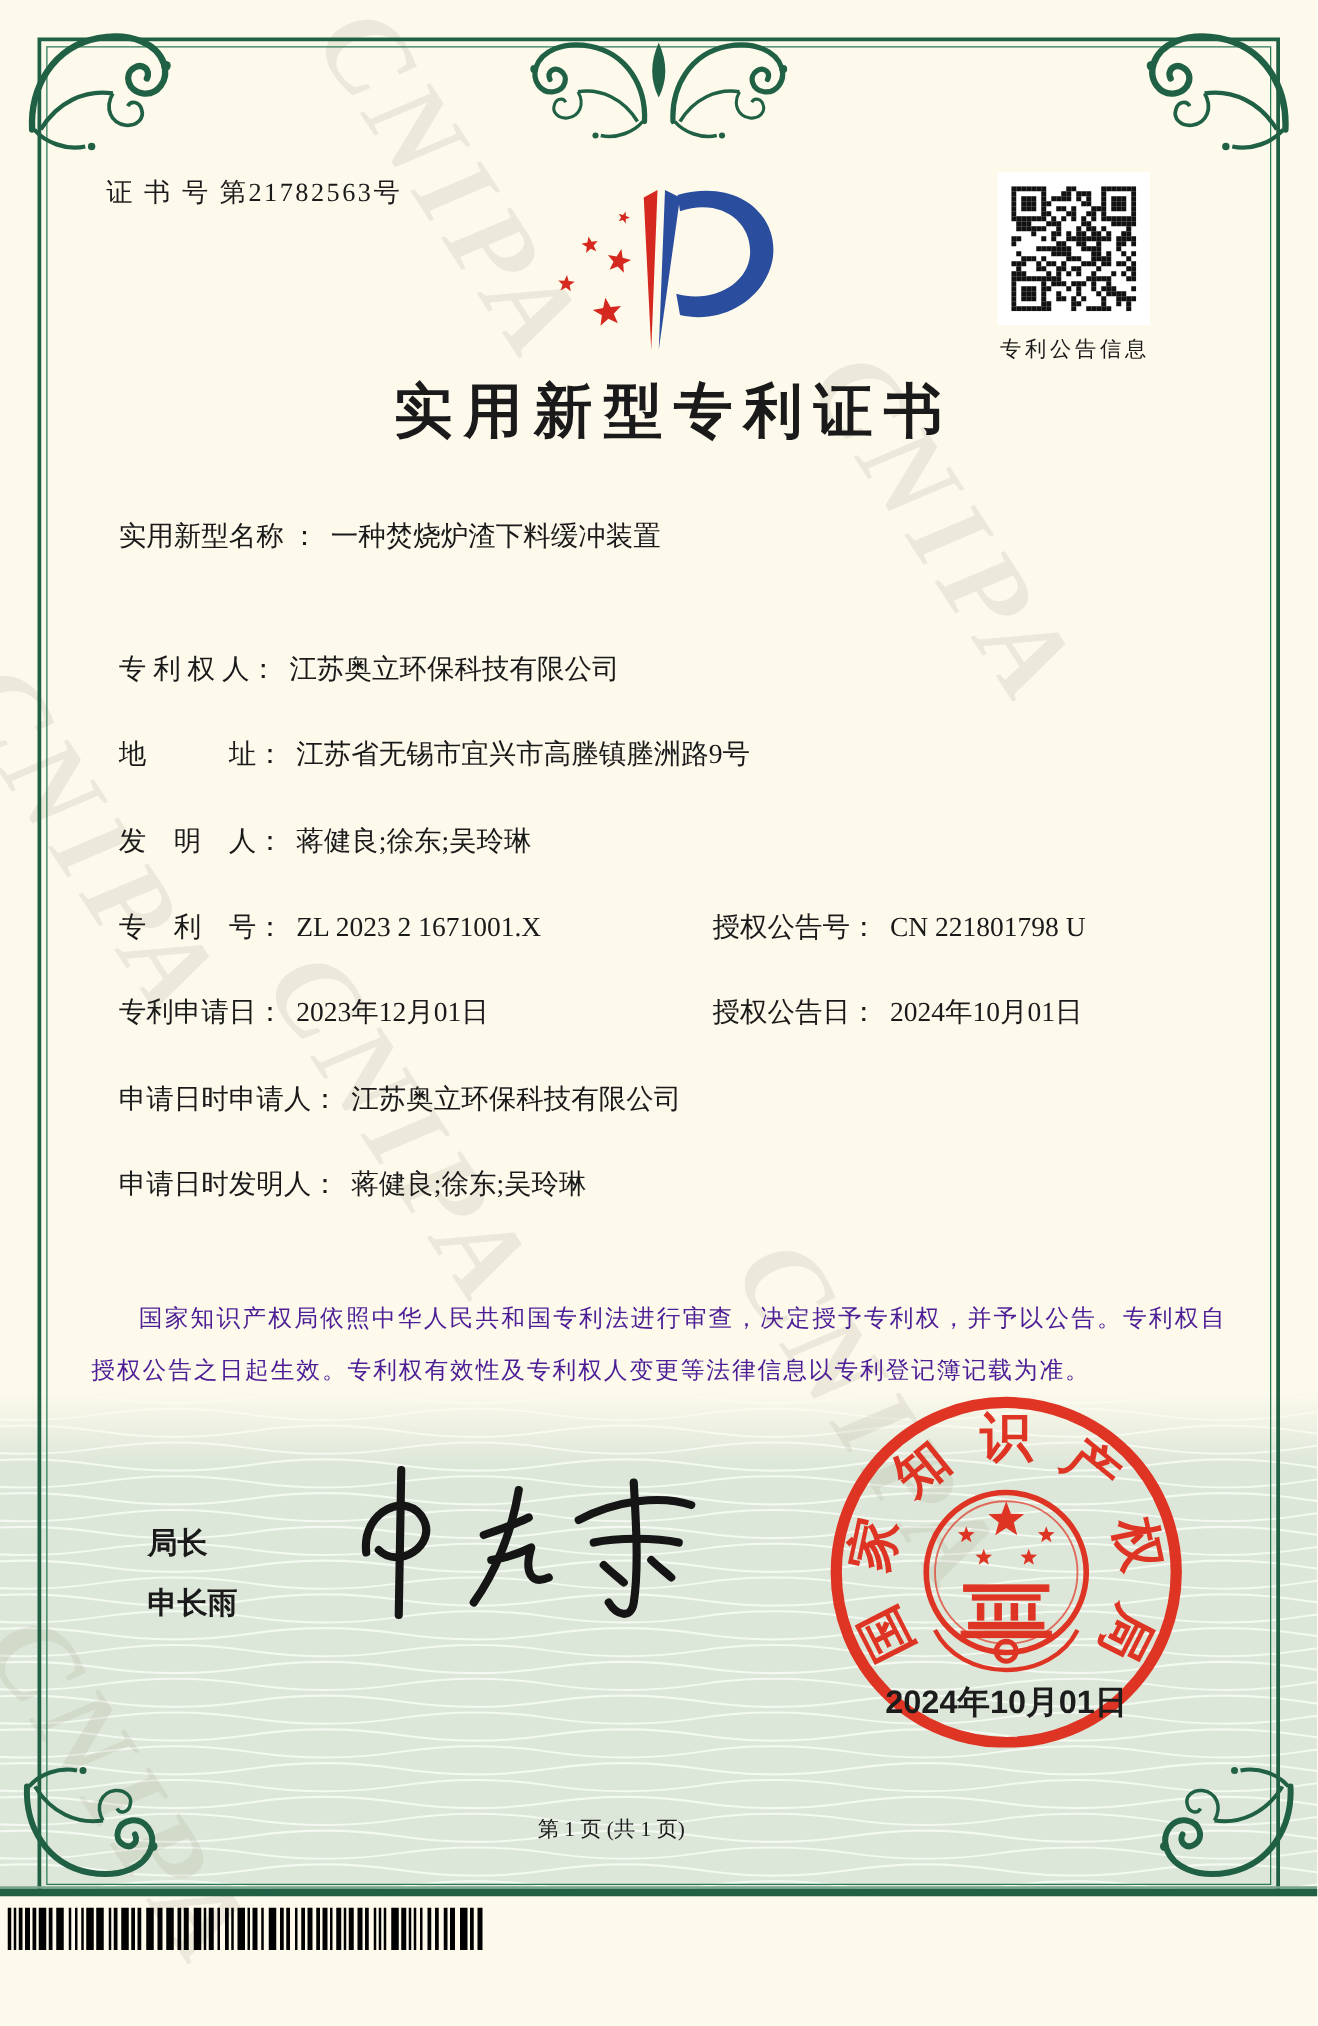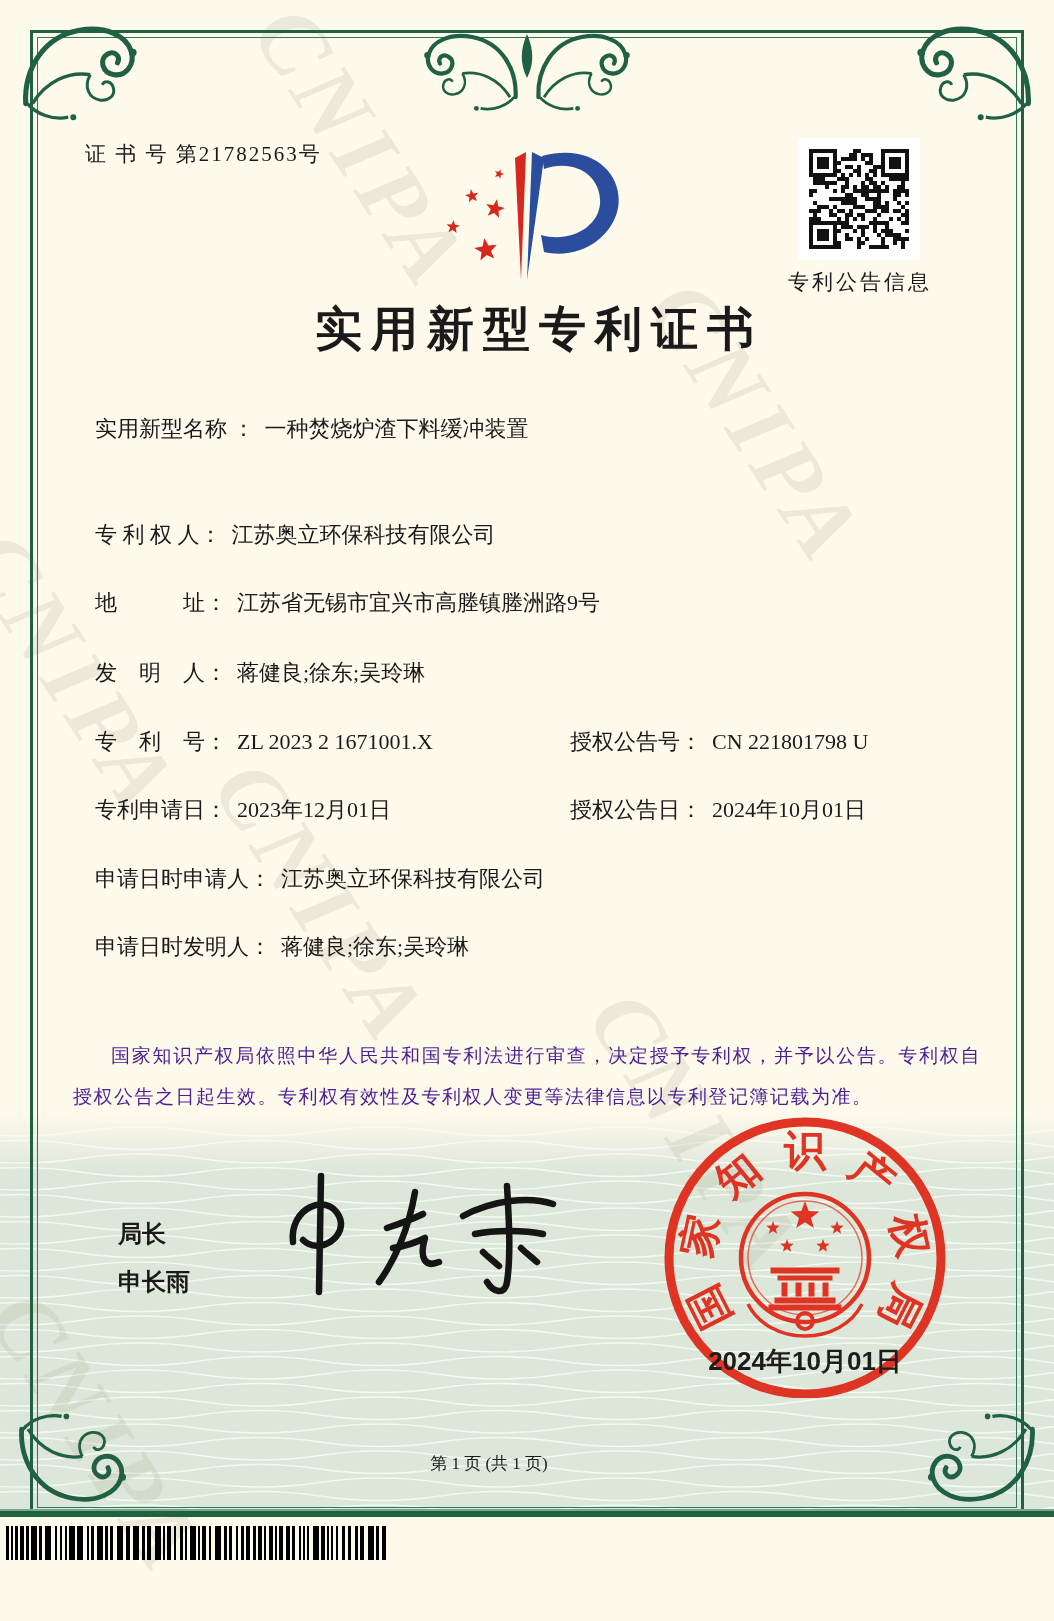--- a/index.html
+++ b/index.html
@@ -10,21 +10,21 @@
   .frame-b{position:absolute;left:37px;top:37px;right:37px;bottom:113px;border:1px solid #2a7a55;z-index:3;pointer-events:none;}
   .deco{position:absolute;left:0;top:0;z-index:4;pointer-events:none;}
   
   .wm{position:absolute;z-index:1;font-family:"Liberation Serif",serif;font-weight:bold;font-style:italic;
       font-size:92px;letter-spacing:8px;color:rgba(158,148,122,0.16);transform:rotate(57deg);white-space:nowrap;}
   
   .cert-no{position:absolute;left:85px;top:140px;font-size:21px;letter-spacing:2px;z-index:2;}
   .logo{position:absolute;left:420px;top:136px;z-index:2;}
   .qr-box{position:absolute;left:798px;top:138px;width:122px;height:122px;background:#ffffff;z-index:2;
           display:flex;align-items:center;justify-content:center;}
-  .qr-caption{position:absolute;left:770px;top:268px;width:180px;text-align:center;font-size:21px;letter-spacing:3px;z-index:2;}
+  .qr-caption{position:absolute;left:770px;top:268px;width:180px;text-align:center;font-size:17px;letter-spacing:3px;z-index:2;}
   .title{position:absolute;left:0;top:286px;width:100%;text-align:center;font-size:47px;font-weight:600;
          letter-spacing:9px;z-index:2;margin:12px;}
   
   .row{position:absolute;left:95px;font-size:22px;z-index:2;white-space:nowrap;}
   .row .lab{display:inline-block;}
   .row .val{display:inline-block;margin-left:10px;}
   .col2{left:570px;}
   .declaration{position:absolute;left:73px;top:1036px;width:908px;font-size:19px;line-height:2.15;
                letter-spacing:1.5px;text-align:justify;text-indent:2em;z-index:2;margin:0;color:#4c1d95;}
   

